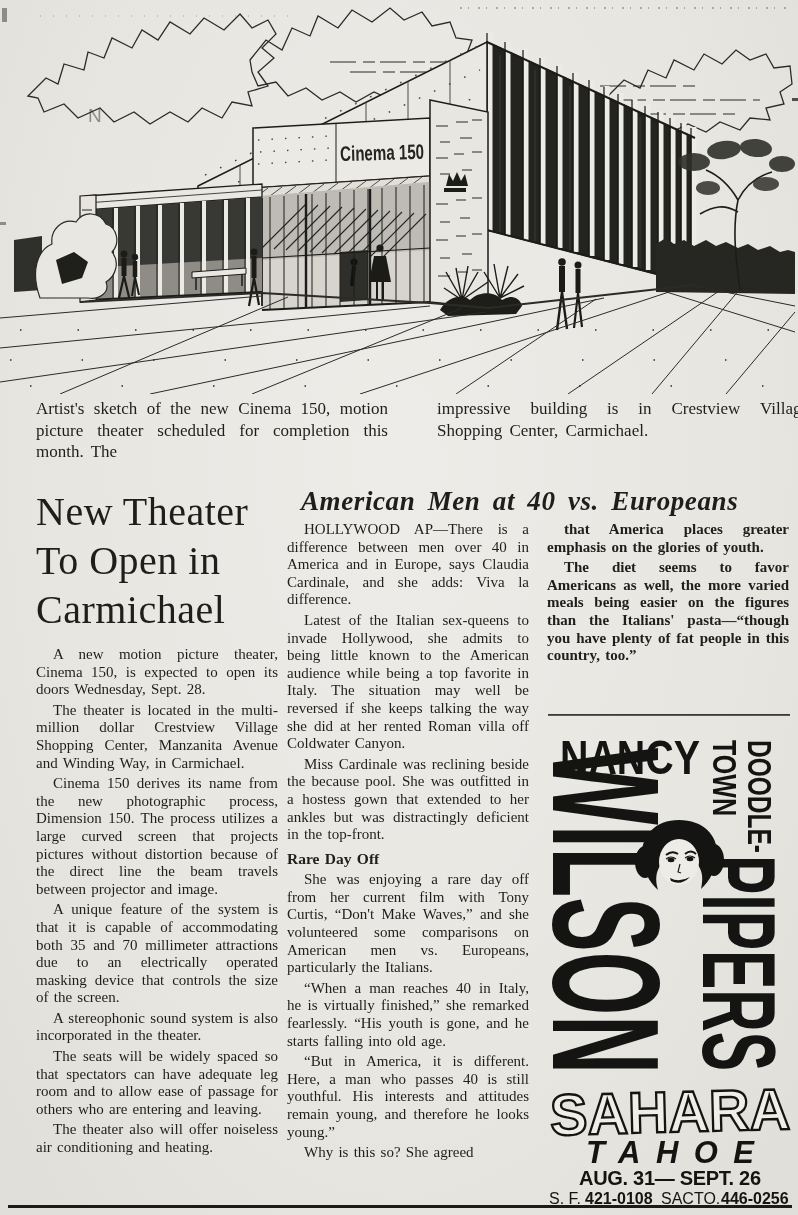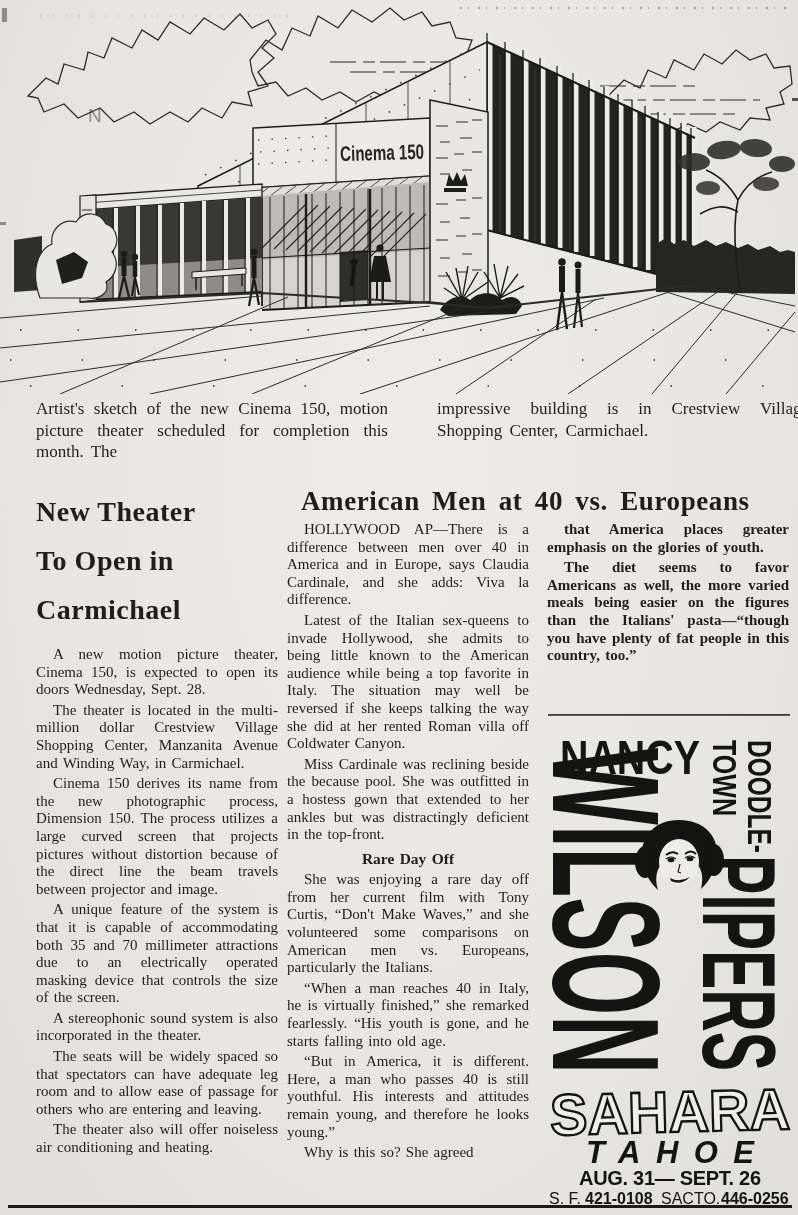--- a/index.html
+++ b/index.html
@@ -4,25 +4,25 @@
 <style>
   html,body{margin:0;padding:0;}
   body{
     width:798px;height:1215px;position:relative;overflow:hidden;
     background:radial-gradient(ellipse at 50% 38%, #edece8 0%, #e8e6e1 60%, #e0ded8 100%);
     font-family:"Liberation Serif","DejaVu Serif",serif;
     color:#1f1e1c;
   }
   .abs{position:absolute;}
   .caption{font-size:17px;line-height:21.5px;text-align:justify;word-spacing:3px;}
-  .headline1{font-weight:bold;font-size:28px;line-height:49px;letter-spacing:.5px;}
+  .headline1{font-weight:normal;font-size:40px;line-height:49px;letter-spacing:.5px;}
   .headline2{font-weight:bold;font-size:27px;letter-spacing:.6px;word-spacing:5px;white-space:nowrap;}
   .col{width:242px;text-align:justify;font-size:15px;line-height:17.6px;word-spacing:1.5px;}
   .col p{margin:0 0 3px 0;text-indent:17px;}
-  .subhead{font-weight:bold;text-align:center;text-indent:0 !important;font-size:15.5px;margin:6px 0 4px 0 !important;}
+  .subhead{font-weight:bold;text-indent:0 !important;font-size:15.5px;margin:6px 0 4px 0 !important;}
   .bottom-rule{background:#1c1b19;height:2.5px;width:784px;left:8px;top:1205px;}
   svg text{font-family:"Liberation Sans","DejaVu Sans",sans-serif;}
 </style>
 </head>
 <body>
 
 <svg class="abs" style="left:0;top:0" width="798" height="394" viewBox="0 0 798 394">
 
   <g stroke="#77756f" fill="none">
     <path d="M460,8 H792" stroke-dasharray="2 6 1 9" stroke-width="2" opacity=".55"></path>
@@ -168,21 +168,21 @@
 <div class="abs col" style="left:36px;top:646px;">
   <p>A new motion picture theater, Cinema 150, is expected to open its doors Wednesday, Sept. 28.</p>
   <p>The theater is located in the multi-million dollar Crestview Village Shopping Center, Manzanita Avenue and Winding Way, in Carmichael.</p>
   <p>Cinema 150 derives its name from the new photographic process, Dimension 150. The process utilizes a large curved screen that projects pictures without distortion because of the direct line the beam travels between projector and image.</p>
   <p>A unique feature of the system is that it is capable of accommodating both 35 and 70 millimeter attractions due to an electrically operated masking device that controls the size of the screen.</p>
   <p>A stereophonic sound system is also incorporated in the theater.</p>
   <p>The seats will be widely spaced so that spectators can have adequate leg room and to allow ease of passage for others who are entering and leaving.</p>
   <p>The theater also will offer noiseless air conditioning and heating.</p>
 </div>
 
-<div class="abs headline2" style="left:301px;top:486px;width:480px;">American Men at 40 vs. Europeans</div>
+<div class="abs headline2" style="left:301px;top:486px;width:480px;font-style:italic;">American Men at 40 vs. Europeans</div>
 
 <div class="abs col" style="left:287px;top:521px;">
   <p>HOLLYWOOD AP—There is a difference between men over 40 in America and in Europe, says Claudia Cardinale, and she adds: Viva la difference.</p>
   <p>Latest of the Italian sex-queens to invade Hollywood, she admits to being little known to the American audience while being a top favorite in Italy. The situation may well be reversed if she keeps talking the way she did at her rented Roman villa off Coldwater Canyon.</p>
   <p>Miss Cardinale was reclining beside the because pool. She was outfitted in a hostess gown that extended to her ankles but was distractingly deficient in the top-front.</p>
   <p class="subhead">Rare Day Off</p>
   <p>She was enjoying a rare day off from her current film with Tony Curtis, “Don't Make Waves,” and she volunteered some comparisons on American men vs. Europeans, particularly the Italians.</p>
   <p>“When a man reaches 40 in Italy, he is virtually finished,” she remarked fearlessly. “His youth is gone, and he starts falling into old age.</p>
   <p>“But in America, it is different. Here, a man who passes 40 is still youthful. His interests and attitudes remain young, and therefore he looks young.”</p>
   <p>Why is this so? She agreed</p>

